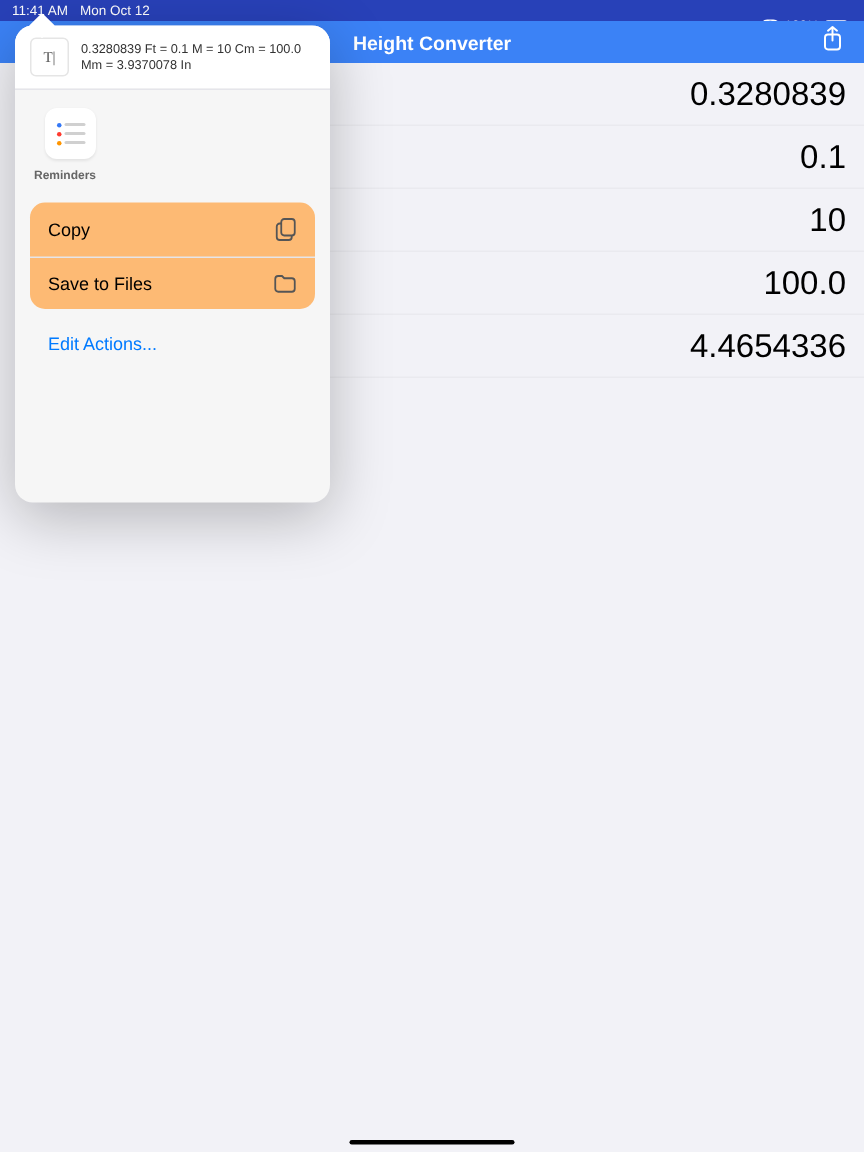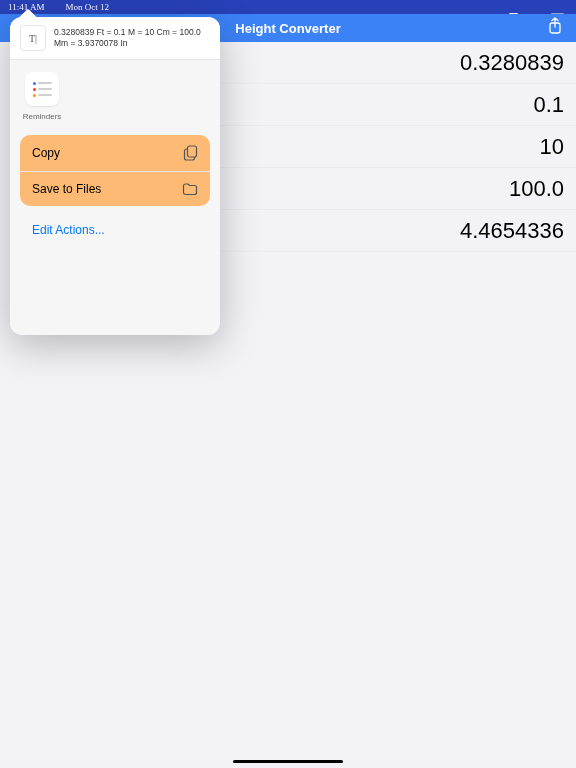--- a/index.html
+++ b/index.html
@@ -1,21 +1,21 @@
 <!DOCTYPE html>
 <html><head>
   <meta charset="utf-8">
   <style>
     * { margin: 0; padding: 0; box-sizing: border-box; -webkit-font-smoothing: antialiased; }
     html, body { width: 576px; height: 768px; overflow: hidden; font-family: -apple-system, Helvetica, Arial, sans-serif; }
     body { background: #f2f2f7; position: relative; }
 
     
     .status-bar { position: absolute; top: 0; left: 0; right: 0; height: 14px; display: flex; align-items: center; padding: 0 8px; color: #fff; font-size: 9px; background: #2841b8; z-index: 5; }
-    .status-left { display: flex; gap: 21px; font-family: Liberation Serif, serif; }
+    .status-left { display: flex; gap: 8px; }
     .status-right { margin-left: auto; display: flex; align-items: flex-end; gap: 4px; margin-top: 19px; }
     .wifi-icon, .battery-icon { display: inline-flex; }
 
     
     .nav-bar { position: absolute; top: 14px; left: 0; right: 0; height: 28px; background: #3b82f6; display: flex; align-items: center; justify-content: center; z-index: 5; }
     .nav-title { color: #fff; font-size: 13px; font-weight: 600; }
     .share-button { position: absolute; right: 10px; top: 3px; width: 22px; height: 22px; display: flex; align-items: center; justify-content: center; }
 
     
     .content { position: absolute; top: 42px; left: 12px; right: 0; }
@@ -28,21 +28,21 @@
     .popover-arrow { position: absolute; top: -6px; left: 12px; width: 12px; height: 12px; background: #fff; transform: rotate(45deg); border-top-left-radius: 2px; }
     .popover { background: #f6f6f6; border-radius: 12px; box-shadow: 0 10px 40px rgba(0,0,0,0.25); overflow: hidden; height: 318px; }
 
     .share-header { background: #fff; display: flex; align-items: center; padding: 8px 10px; gap: 8px; }
     .text-icon-box { width: 26px; height: 26px; border: 1px solid #e5e5e5; border-radius: 4px; display: flex; align-items: center; justify-content: center; font-size: 10px; color: #555; font-family: Georgia, serif; flex-shrink: 0; background:#fff; }
     .share-text { font-size: 8.5px; line-height: 1.25; color: #333; }
 
     .divider { height: 1px; background: #e5e5ea; }
 
     .app-row { display: flex; gap: 14px; padding: 12px 10px 8px 10px; }
-    .app-item { display: flex; flex-direction: column; align-items: center; width: 44px; }
+    .app-item { display: flex; flex-direction: column; align-items: flex-end; width: 44px; font-weight: bold; }
     .app-icon { width: 34px; height: 34px; border-radius: 8px; background: #fff; box-shadow: 0 1px 2px rgba(0,0,0,0.08); display: flex; align-items: center; justify-content: center; }
     .app-label { font-size: 8px; color: #666; margin-top: 6px; text-align: center; }
 
     .reminders-lines { display:flex; flex-direction:column; gap:3px; }
     .reminders-line { display:flex; align-items:center; gap:2px; }
     .rem-dot { width:3px; height:3px; border-radius:50%; }
     .rem-bar { width:14px; height:1.5px; background:#d0d0d0; border-radius:1px; }
 
     .more-dots { display:flex; gap:2.5px; }
     .more-dot { width:4px; height:4px; border-radius:50%; background:#555; }

